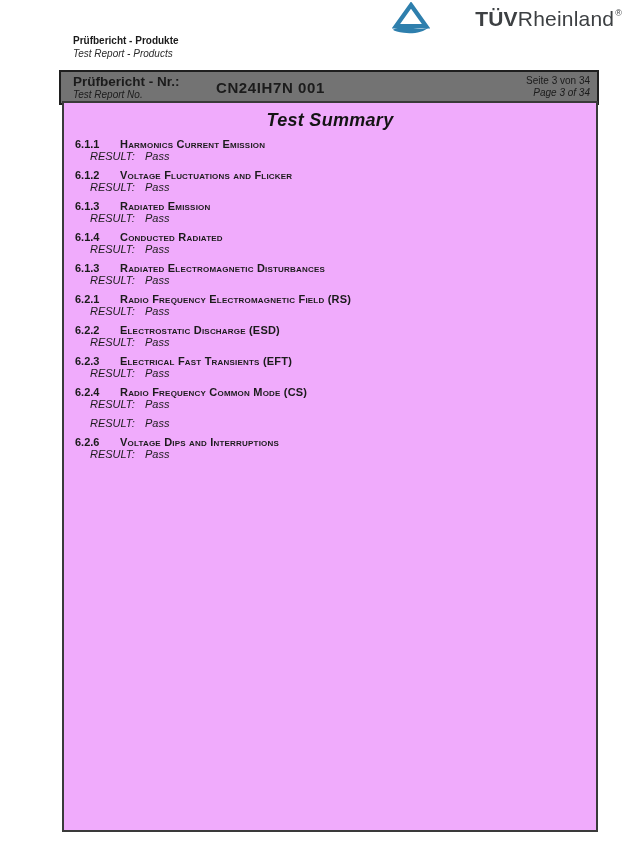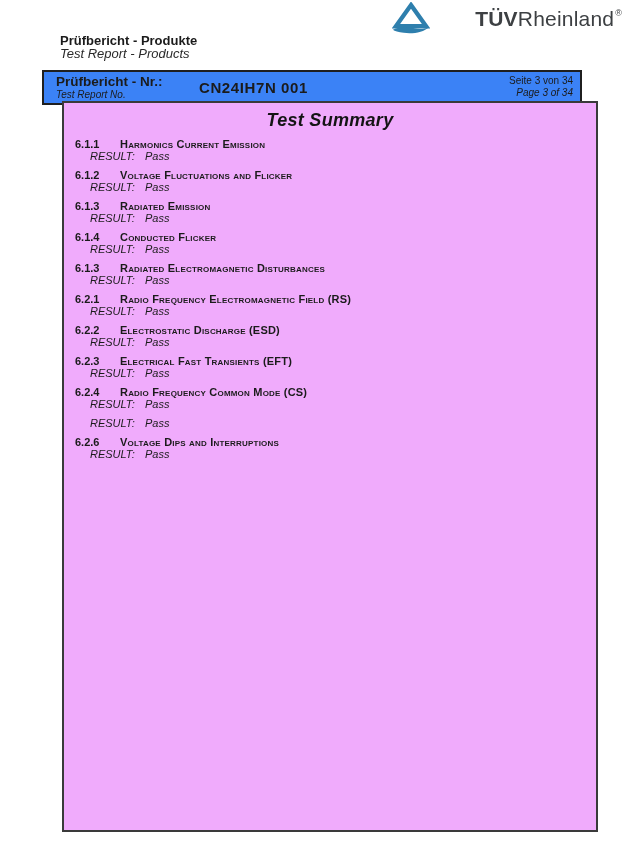--- a/index.html
+++ b/index.html
@@ -6,38 +6,38 @@
   body {
     width: 633px; height: 851px;
     background: #ffffff;
     font-family: "Liberation Sans", sans-serif;
     color: #1b1b1b;
     position: relative;
     overflow: hidden;
   }
 
   
-  .doc-label { position: absolute; left: 60px; top: 34px; line-height: 13px; font-size: 13px; }
+  .doc-label { position: absolute; left: 73px; top: 34px; line-height: 13px; font-size: 10px; }
   .doc-label .de { font-weight: bold; }
   .doc-label .en { font-style: italic; color: #2a2a2a; }
 
   
   .brand { position: absolute; top: 2px; right: 11px; display: flex; align-items: center; }
   .brand .logo-icon { width: 38px; height: 33px; margin-right: 9px; display: inline-block; }
   .brand .brand-text { font-size: 21px; color: #3d4043; letter-spacing: 0.2px; white-space: nowrap; }
   .brand .tuv { font-weight: bold; margin-left: 36px; }
   .brand .rheinland { font-weight: normal; }
   .brand .reg { font-size: 9px; vertical-align: 10px; margin-left: 1px; }
 
   
   .report-box {
-    position: absolute; left: 42px; top: 70px;
+    position: absolute; left: 59px; top: 70px;
     width: 536px; height: 31px;
     border: 2px solid #1f1f1f;
-    background: #3b82f6;
+    background: #737373;
   }
   .rb-left { position: absolute; left: 12px; top: 2px; }
   .rb-title-de { font-size: 13.5px; font-weight: bold; line-height: 15px; }
   .rb-title-en { font-size: 10px; font-style: italic; line-height: 12px; }
   .rb-number { position: absolute; left: 155px; top: 7px; font-size: 15px; font-weight: bold; letter-spacing: 0.6px; }
   .rb-right { position: absolute; right: 7px; top: 3px; text-align: right; font-size: 10px; line-height: 12px; }
   .rb-page-en { font-style: italic; }
 
   
   .content-box {
@@ -120,21 +120,21 @@
     <div class="item-head">
       <span class="num">6.1.3</span><span class="ttl">Radiated Emission</span>
     </div>
     <div class="item-result">
       <span class="lbl">RESULT:</span><span class="val">Pass</span>
     </div>
   </div>
 
   <div class="item">
     <div class="item-head">
-      <span class="num">6.1.4</span><span class="ttl">Conducted Flicker</span>
+      <span class="num">6.1.4</span><span class="ttl">Conducted Radiated</span>
     </div>
     <div class="item-result">
       <span class="lbl">RESULT:</span><span class="val">Pass</span>
     </div>
   </div>
 
   <div class="item">
     <div class="item-head">
       <span class="num">6.1.3</span><span class="ttl">Radiated Electromagnetic Disturbances</span>
     </div>

